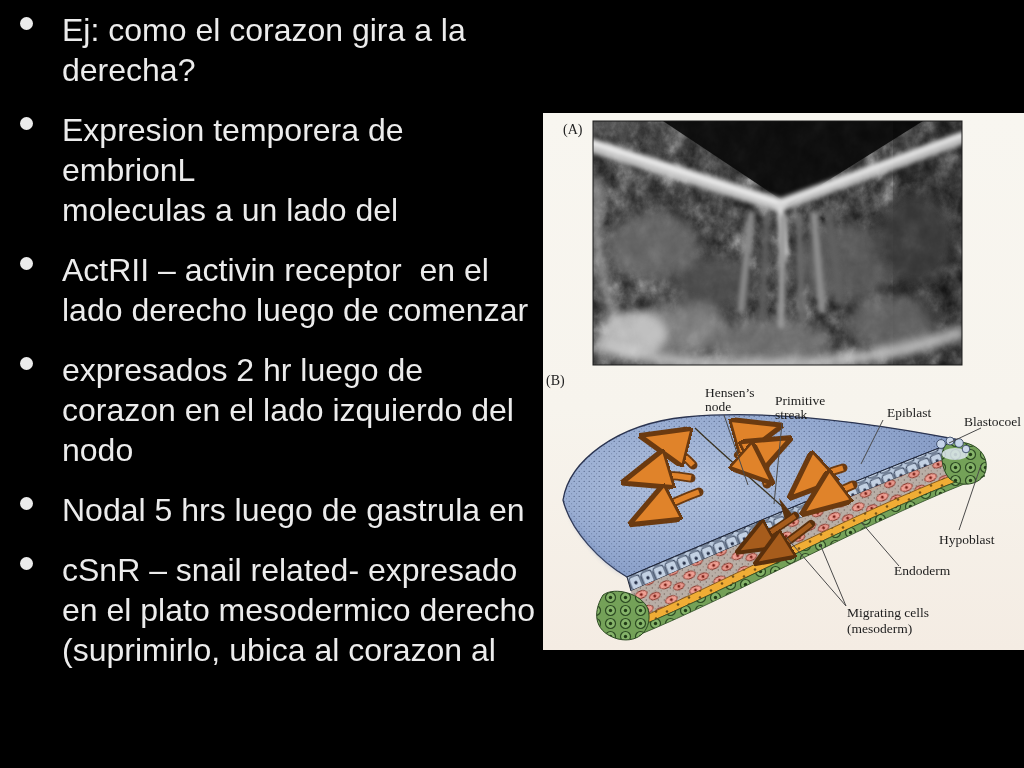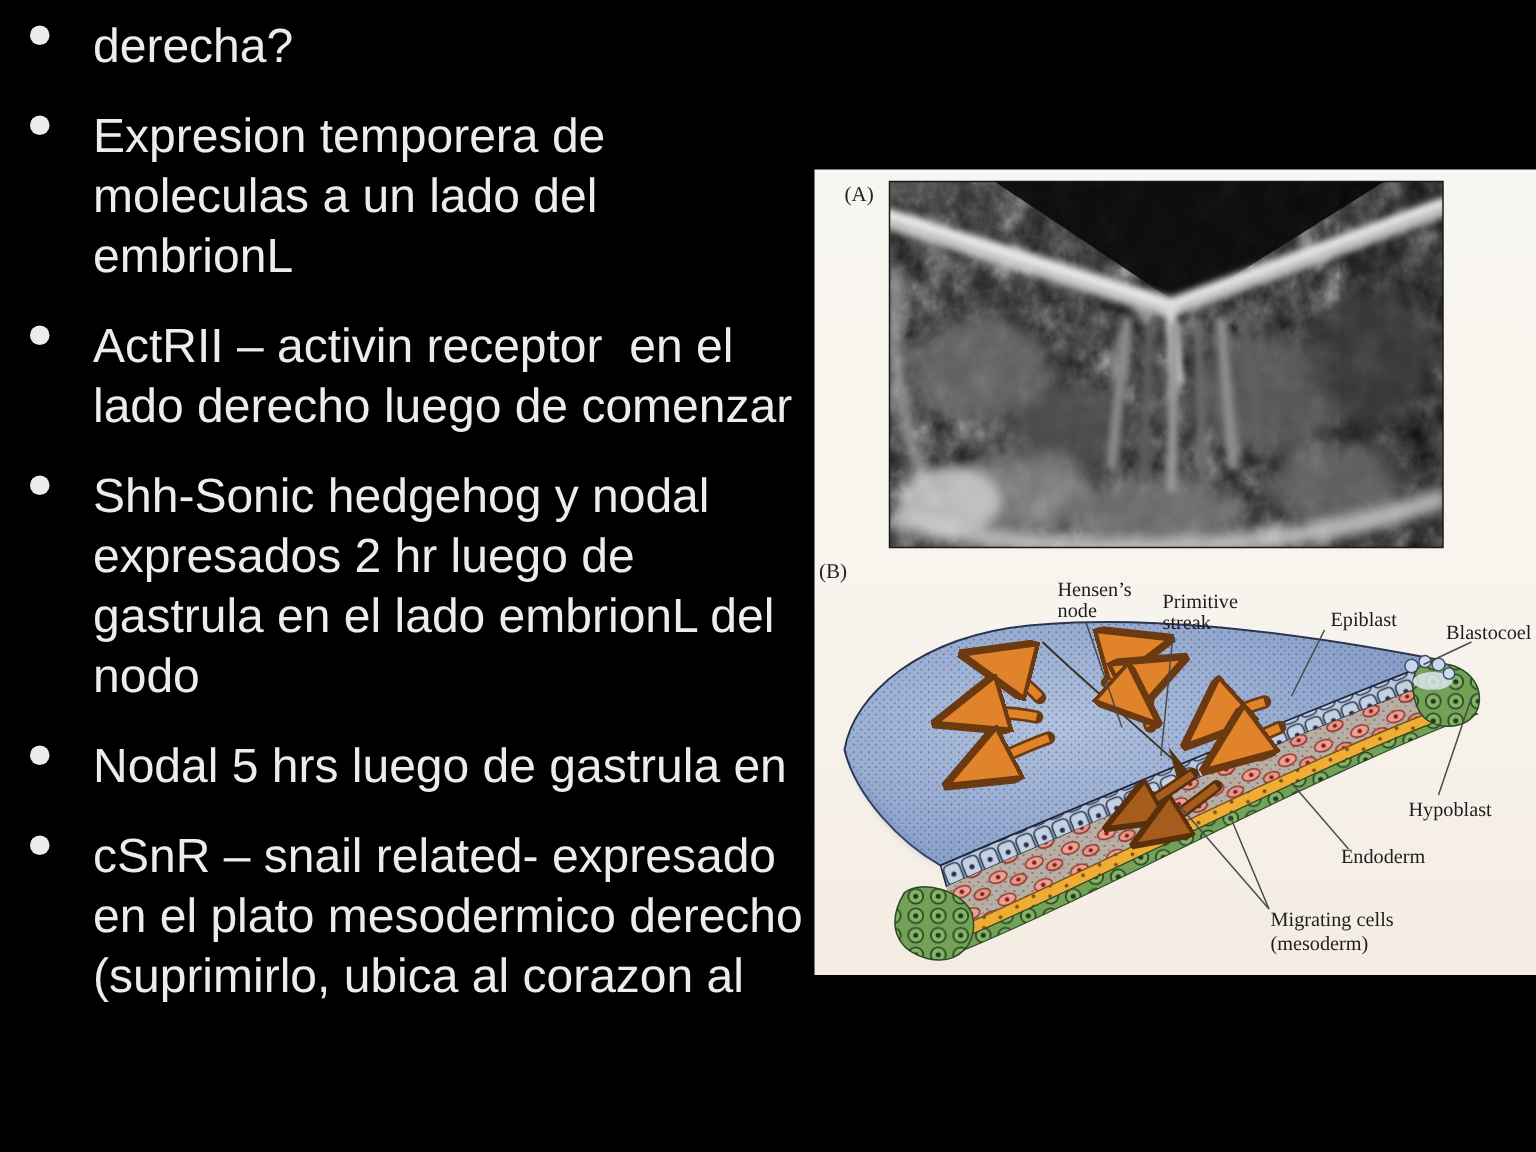--- a/index.html
+++ b/index.html
@@ -54,35 +54,35 @@
     font-size:14px;fill:#222;
   }
 </style>
 </head>
 <body>
 
 <div class="slide">
 
   <ul class="bullets">
     <li>
+      <div class="line">Ej: como el corazon gira a la</div>
       <div class="line">derecha?</div>
     </li>
     <li>
       <div class="line">Expresion temporera de</div>
+      <div class="line">embrionL</div>
       <div class="line">moleculas a un lado del</div>
-      <div class="line">embrionL</div>
     </li>
     <li>
       <div class="line">ActRII – activin receptor  en el</div>
       <div class="line">lado derecho luego de comenzar</div>
     </li>
     <li>
-      <div class="line">Shh-Sonic hedgehog y nodal</div>
       <div class="line">expresados 2 hr luego de</div>
-      <div class="line">gastrula en el lado embrionL del</div>
+      <div class="line">corazon en el lado izquierdo del</div>
       <div class="line">nodo</div>
     </li>
     <li>
       <div class="line">Nodal 5 hrs luego de gastrula en</div>
     </li>
     <li>
       <div class="line">cSnR – snail related- expresado</div>
       <div class="line">en el plato mesodermico derecho</div>
       <div class="line">(suprimirlo, ubica al corazon al</div>
     </li>

